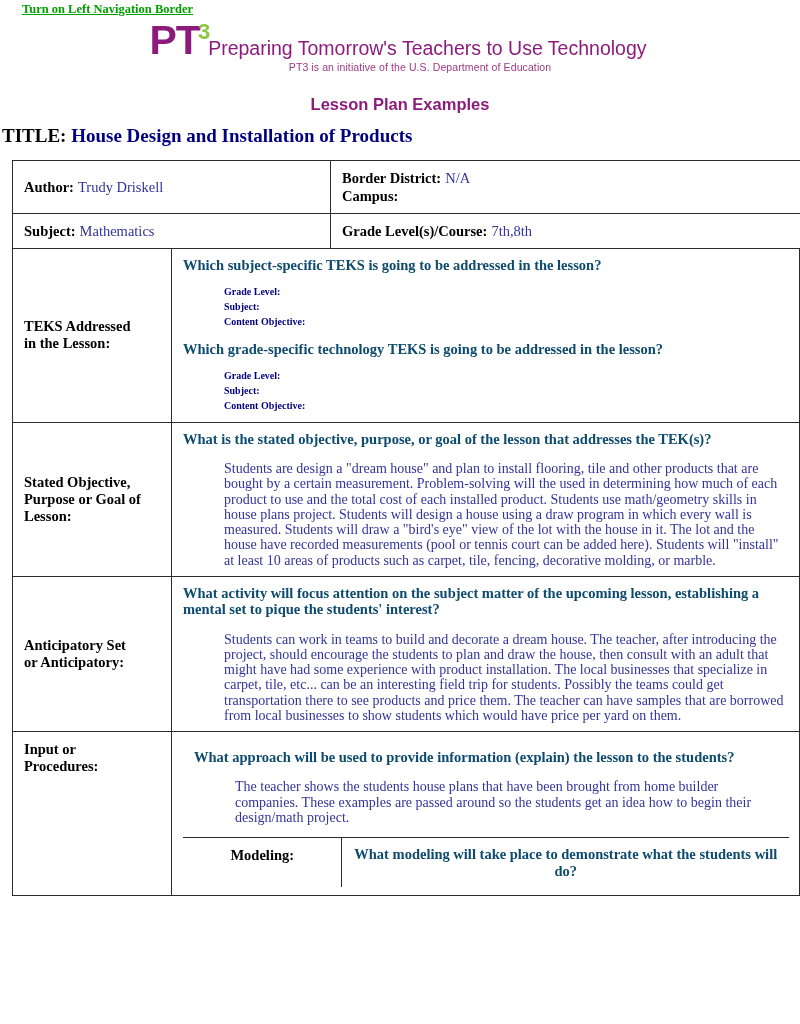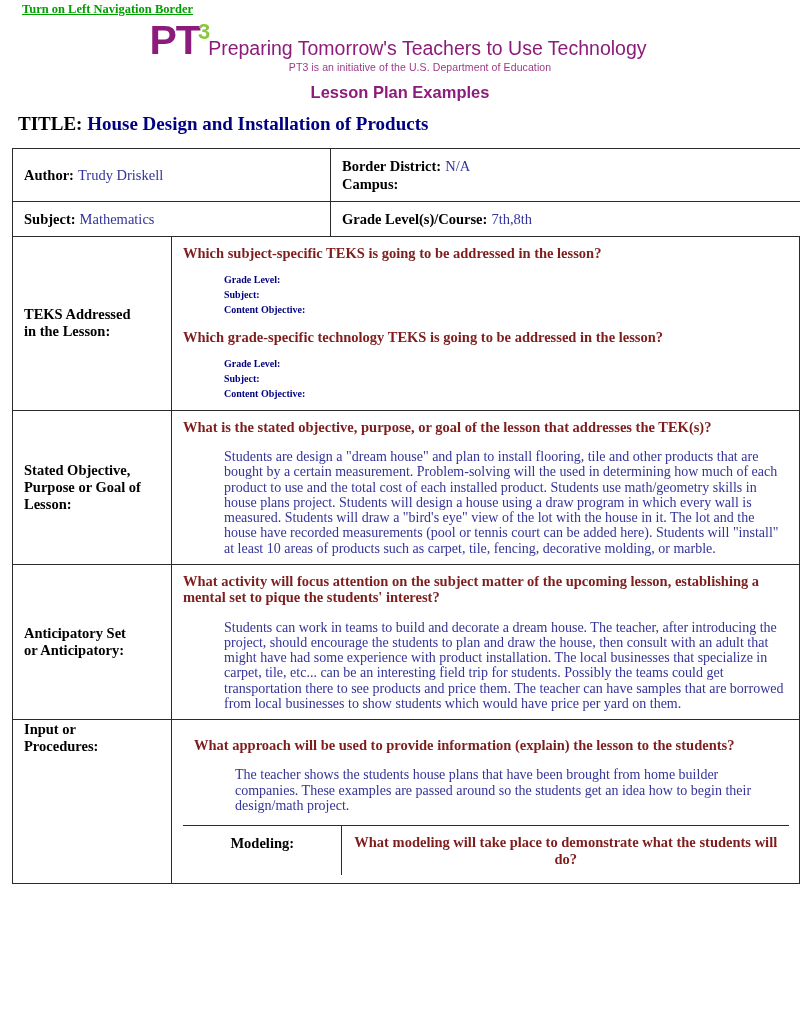--- a/index.html
+++ b/index.html
@@ -74,26 +74,26 @@
     color: #9c3a86;
     margin-top: 1px;
     padding-left: 40px;
     letter-spacing: 0.1px;
   }
   .banner-heading {
     font-family: "Liberation Sans", "DejaVu Sans", sans-serif;
     font-size: 16.5px;
     font-weight: bold;
     color: #8d1b7b;
-    margin-top: 8px;
+    margin-top: 20px;
   }
 
   
   .doc-title {
-    margin: 11px 0 0 18px;
+    margin: 11px 0 0 2px;
     font-size: 19px;
     font-weight: bold;
     line-height: 22px;
   }
   .doc-title .title-key { color: #000000; }
   .doc-title .title-val { color: #000080; }
 
   
   table.lp {
     border-collapse: collapse;
@@ -130,21 +130,21 @@
     vertical-align: middle;
     padding: 8px 6px 8px 11px;
   }
   td.section-body {
     vertical-align: top;
     padding: 9px 12px 10px 11px;
   }
   .question {
     font-size: 14.5px;
     font-weight: bold;
-    color: #7f1d1d;
+    color: #0c4a6e;
     line-height: 16.5px;
     margin: 0;
   }
   .answer {
     font-size: 14px;
     color: #333399;
     line-height: 15.2px;
     margin: 14px 0 0 41px;
   }
   .sublabels {
@@ -305,21 +305,21 @@
   </tbody>
 </table>
 
 <table class="lp" style="margin-top:-1px">
   <colgroup>
       <col class="col-label">
       <col class="col-value">
     </colgroup>
   <tbody>
     <tr>
-      <td class="section-label" style="vertical-align:top; padding-top:1px">
+      <td class="section-label" style="vertical-align:top; padding-top:9px">
         <div class="rowlabel">Input or</div>
         <div class="rowlabel">Procedures:</div>
       </td>
       <td class="section-body-nopad">
         <div class="inner-pad">
           <p class="question">What approach will be used to provide information (explain) the lesson to the students?</p>
           <p class="answer">The teacher shows the students house plans that have been brought from home builder companies. These examples are passed around so the students get an idea how to begin their design/math project.</p>
         </div>
         <table class="nested">
           <colgroup>

